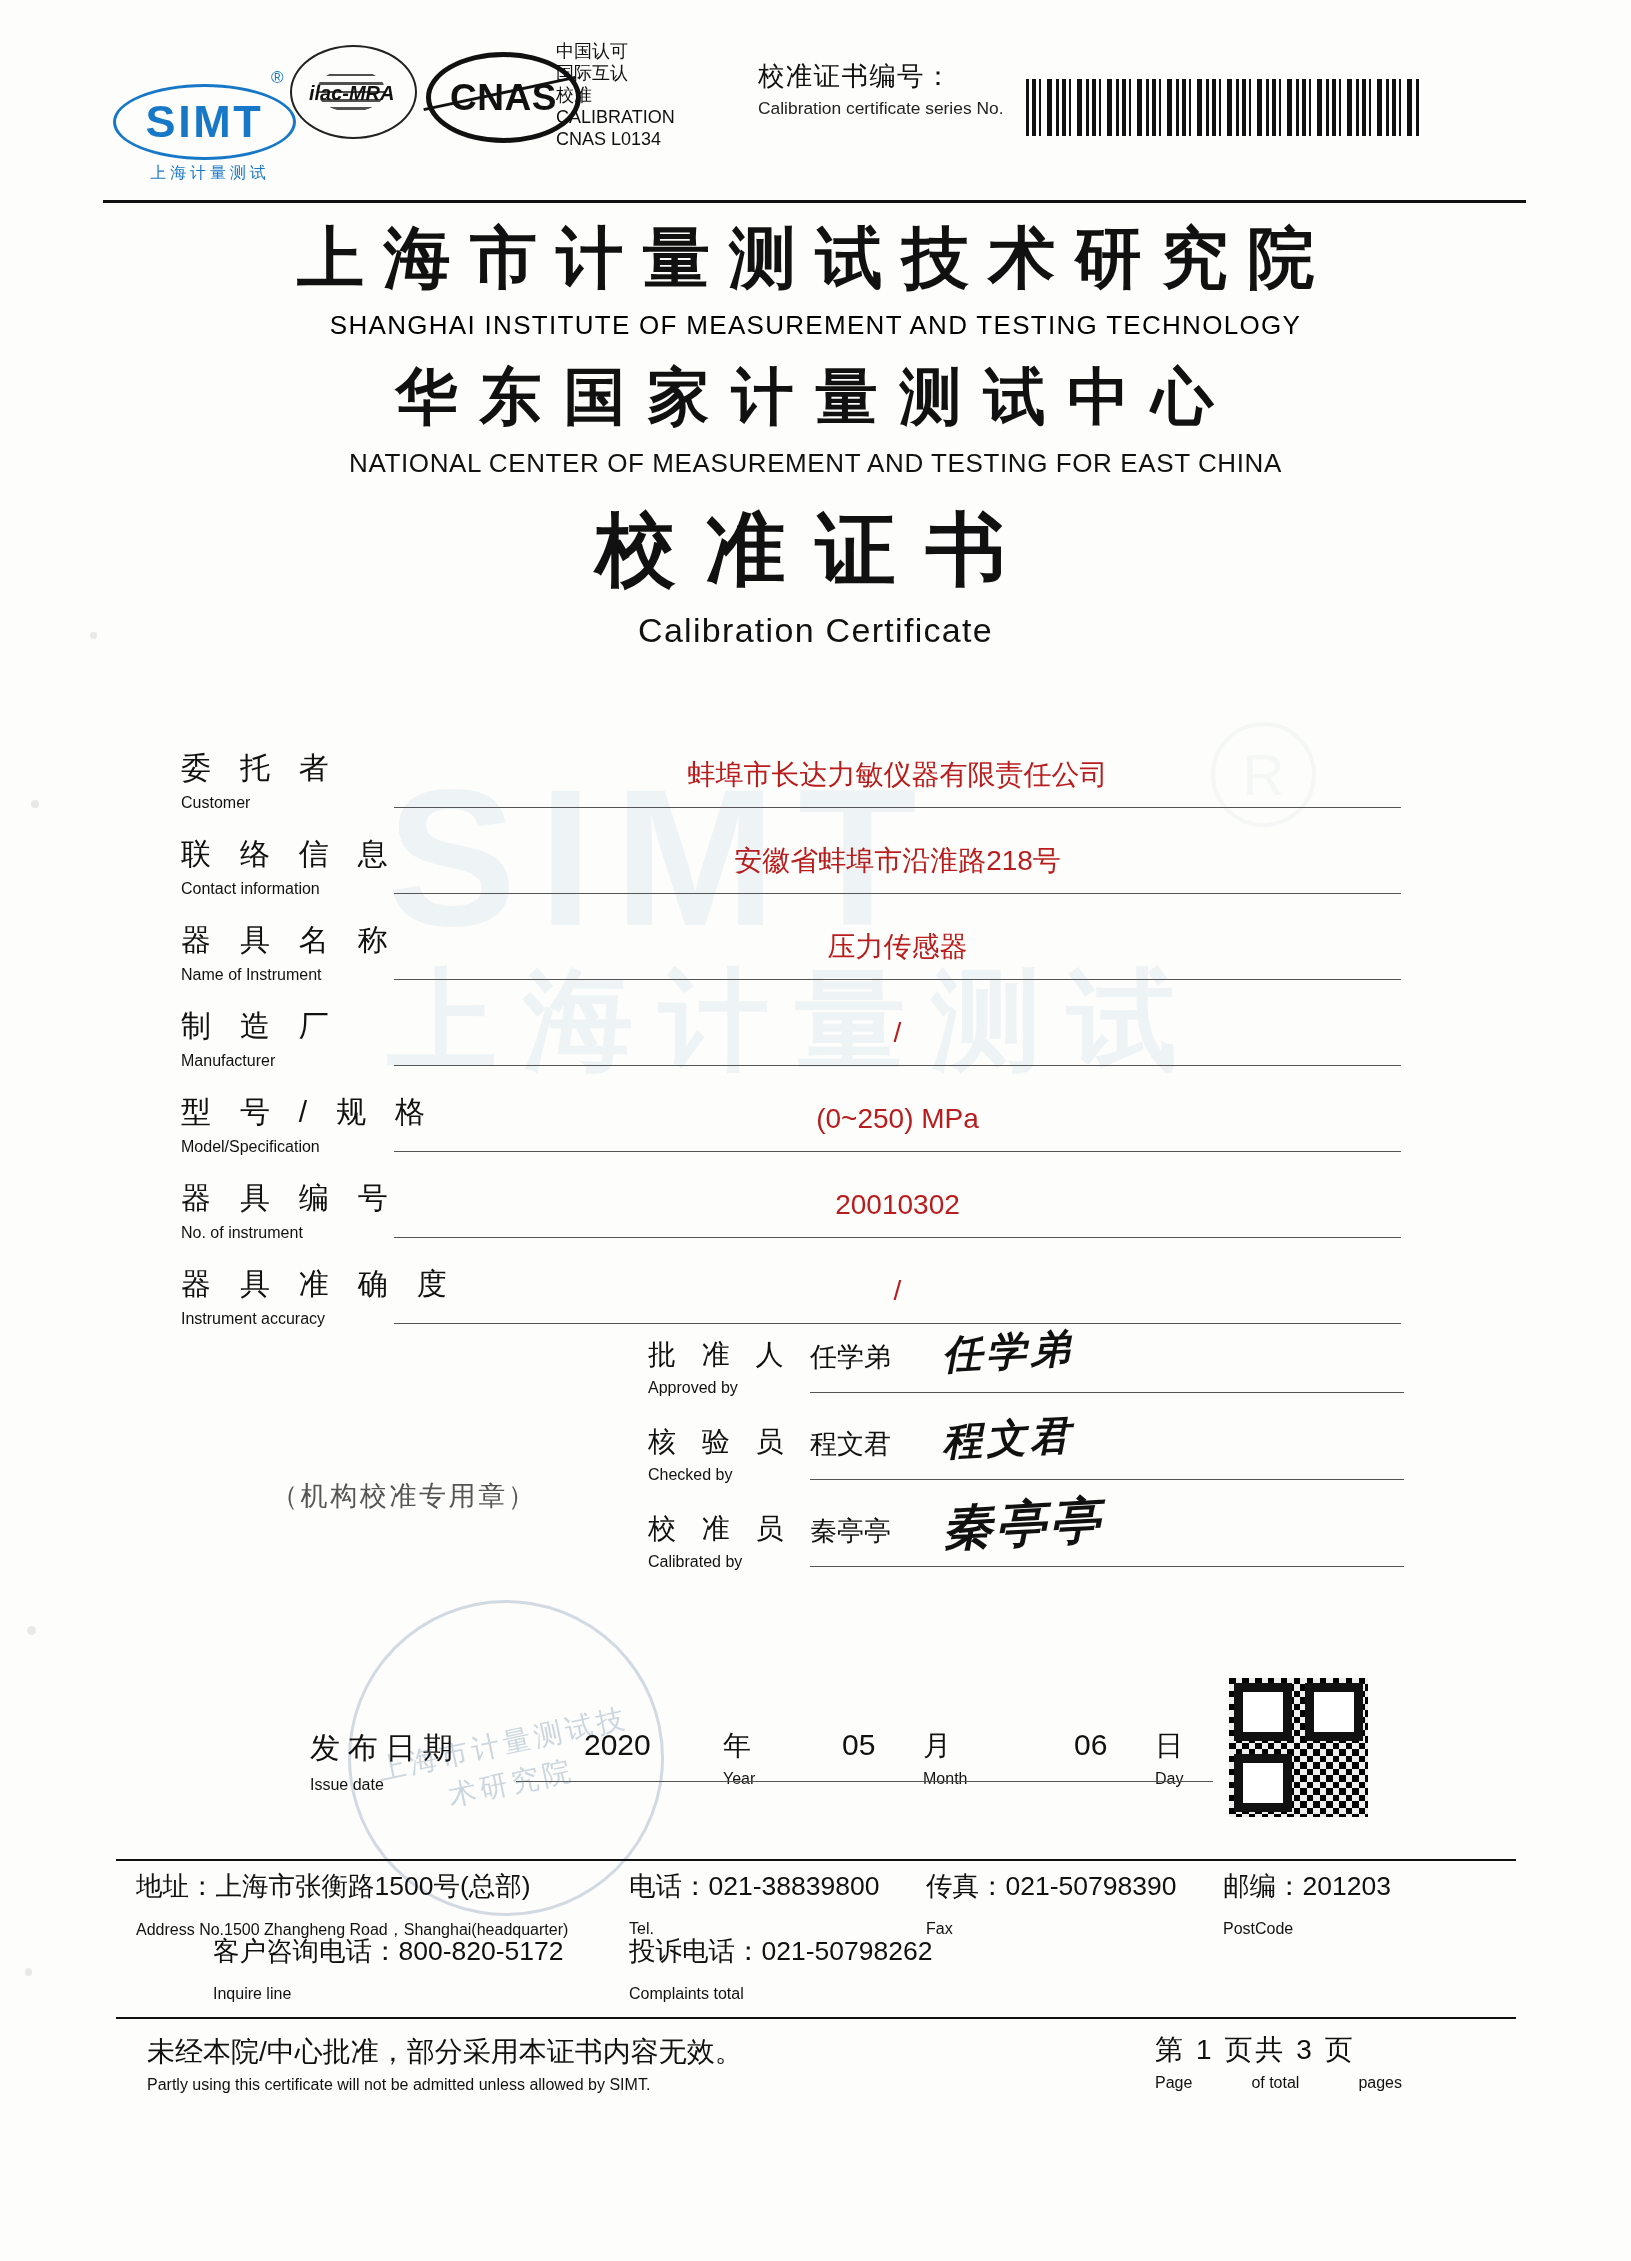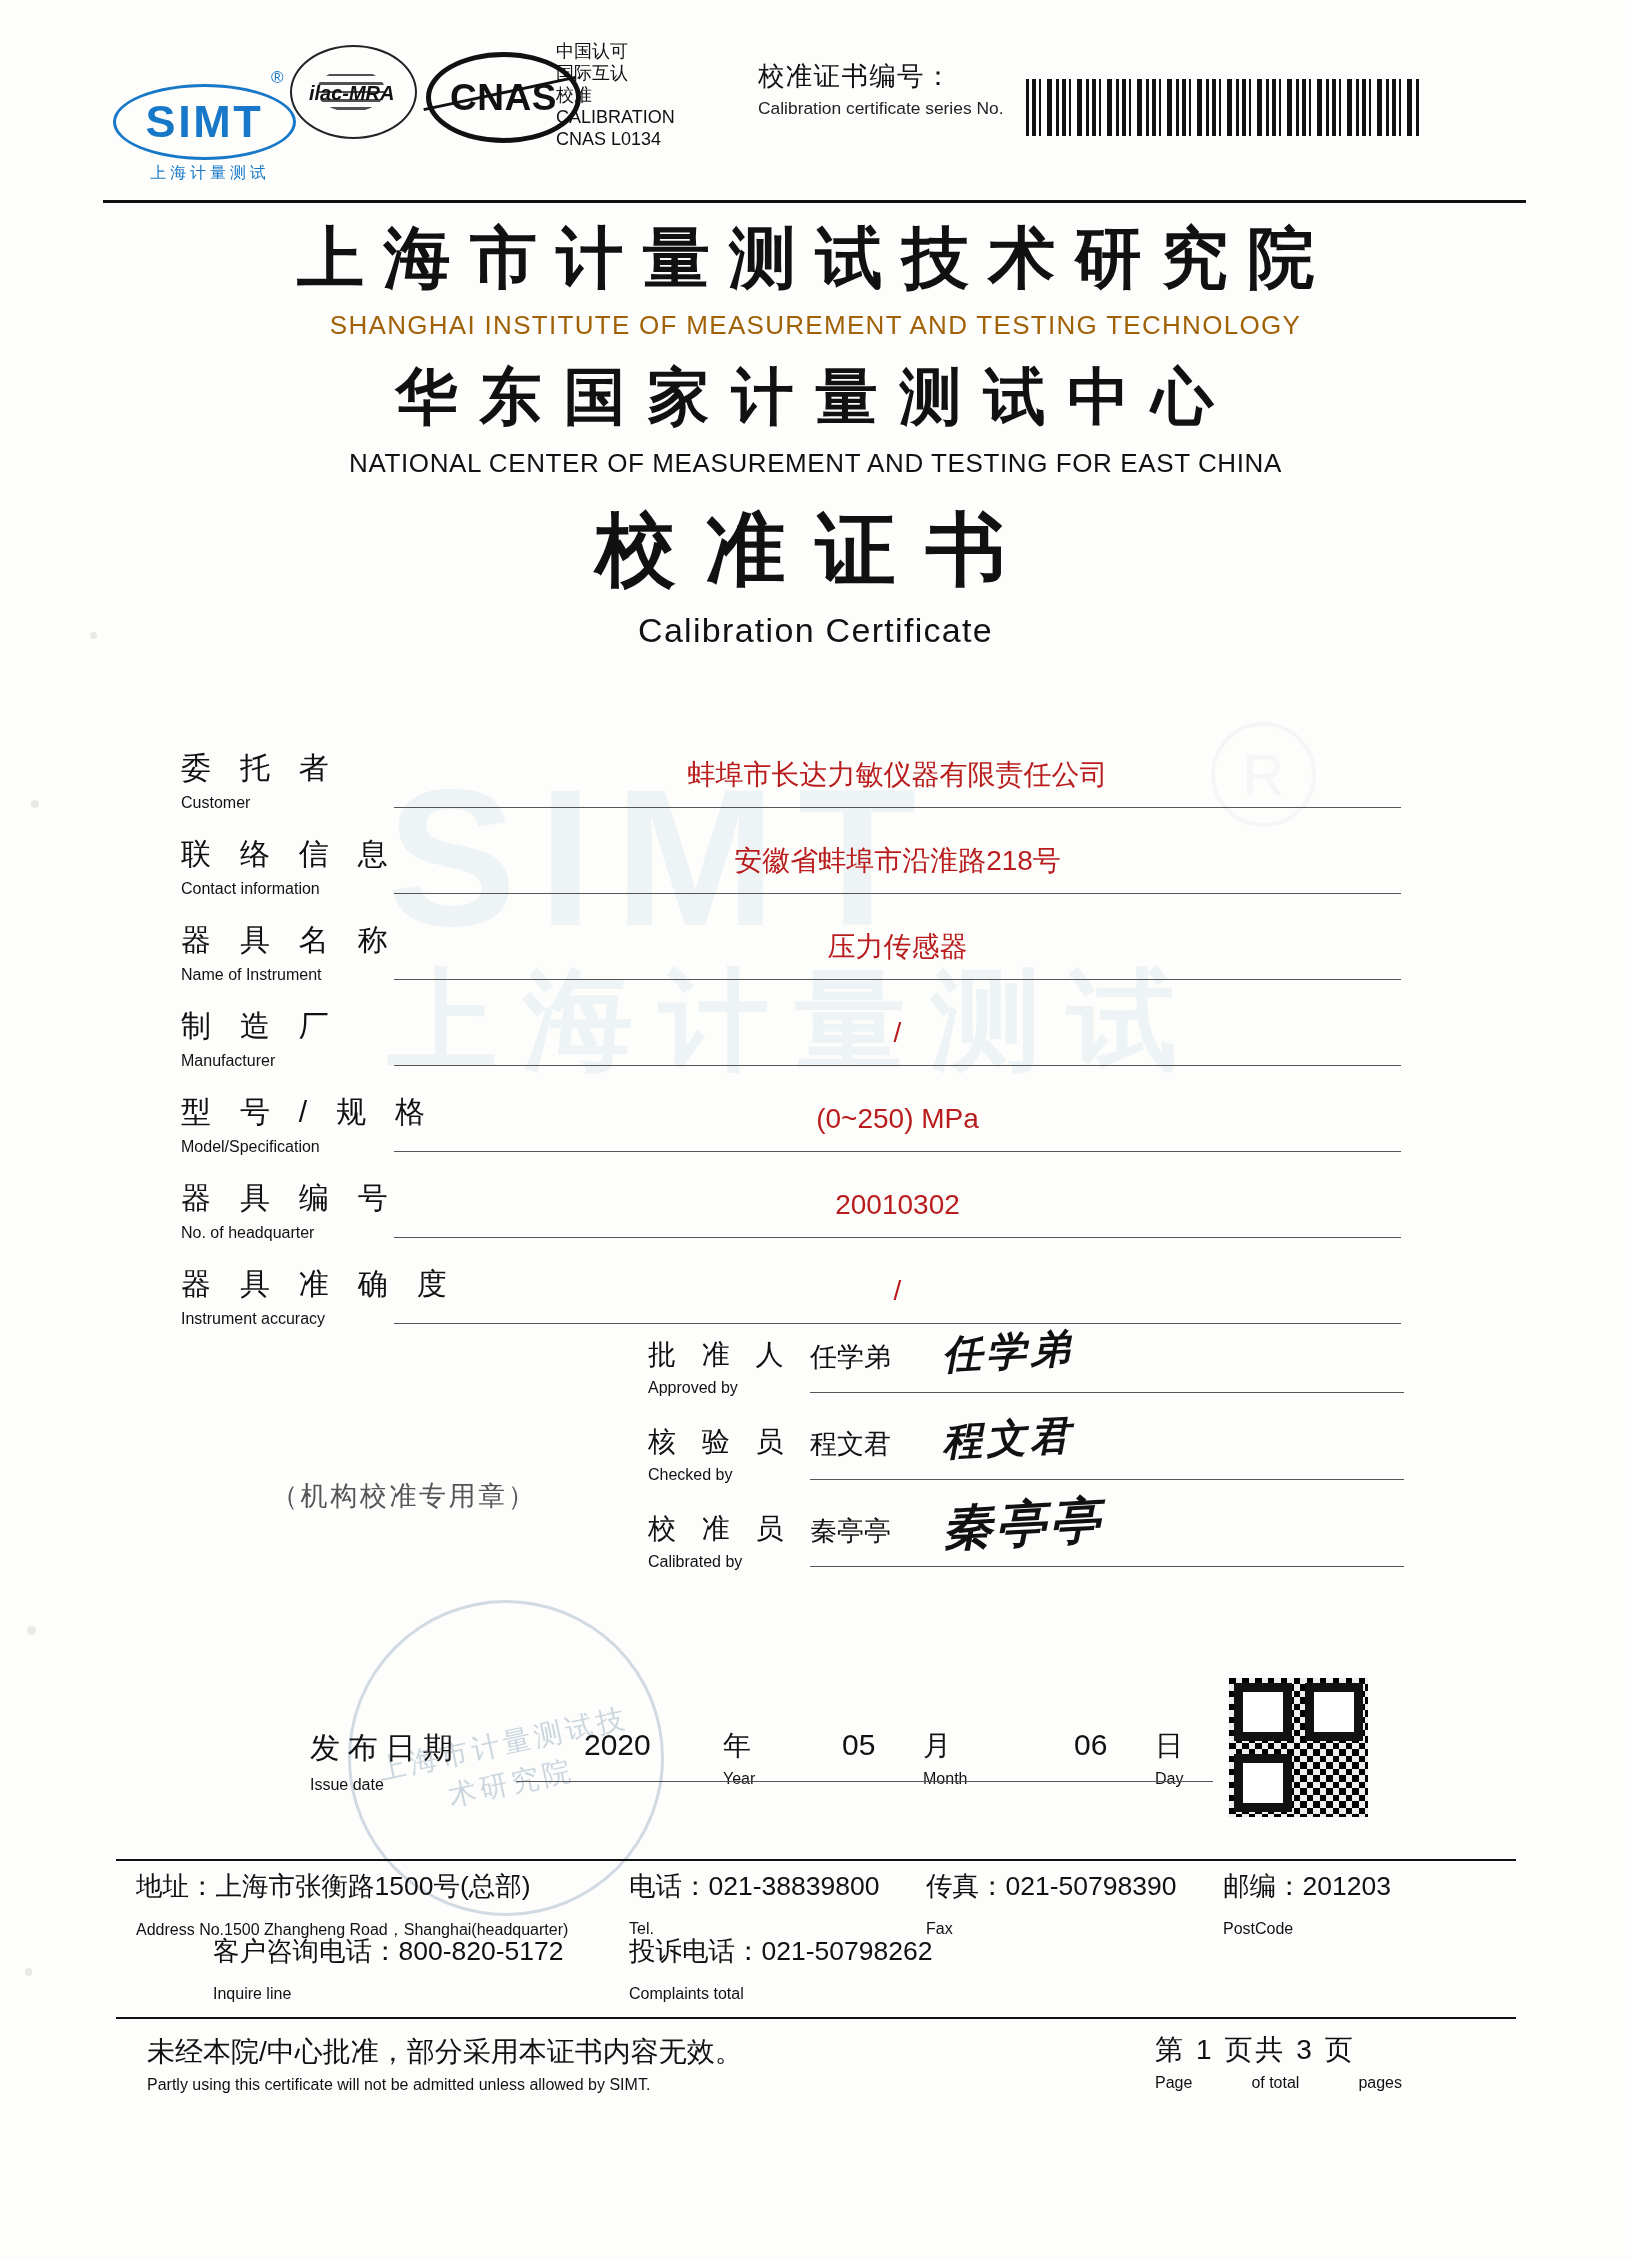--- a/index.html
+++ b/index.html
@@ -104,21 +104,21 @@
       #111 13px 15.5px, #fff 15.5px 20.7px, #111 20.7px 26.5px, #fff 26.5px 30px);
   }
 
   .top-rule{
     position:absolute;left:103px;top:200px;width:1423px;height:2.6px;background:#111;
   }
 
   
   .titles{position:absolute;left:0;top:219px;width:1631px;text-align:center;z-index:3;}
   .t-cn-1{font-size:67px;letter-spacing:19.4px;font-weight:bold;color:#111;line-height:77px;}
-  .t-en-1{font-size:26px;letter-spacing:1.3px;color:#a16207;margin-top:14px;}
+  .t-en-1{font-size:26px;letter-spacing:1.3px;color:#000000;margin-top:14px;}
   .t-cn-2{font-size:62px;letter-spacing:22px;font-weight:bold;color:#111;line-height:77px;margin-top:17px;}
   .t-en-2{font-size:26px;letter-spacing:0.6px;color:#111;margin-top:13px;}
   .t-cert-cn{font-size:80px;letter-spacing:30px;font-weight:bold;margin-top:26px;line-height:90px;}
   .t-cert-en{font-size:34px;letter-spacing:1.3px;margin-top:15.5px;}
 
   
   .fields{position:absolute;left:0;top:739px;width:1494px;z-index:3;}
   .frow{
     position:relative;height:86px;
   }
@@ -306,21 +306,21 @@
       <div class="flabel">
         <div class="cn">型 号 / 规 格</div>
         <div class="en">Model/Specification</div>
       </div>
       <div class="fvalue">(0~250) MPa</div>
     </div>
 
     <div class="frow">
       <div class="flabel">
         <div class="cn">器 具 编 号</div>
-        <div class="en">No. of headquarter</div>
+        <div class="en">No. of instrument</div>
       </div>
       <div class="fvalue">20010302</div>
     </div>
 
     <div class="frow">
       <div class="flabel">
         <div class="cn">器 具 准 确 度</div>
         <div class="en">Instrument accuracy</div>
       </div>
       <div class="fvalue">/</div>

